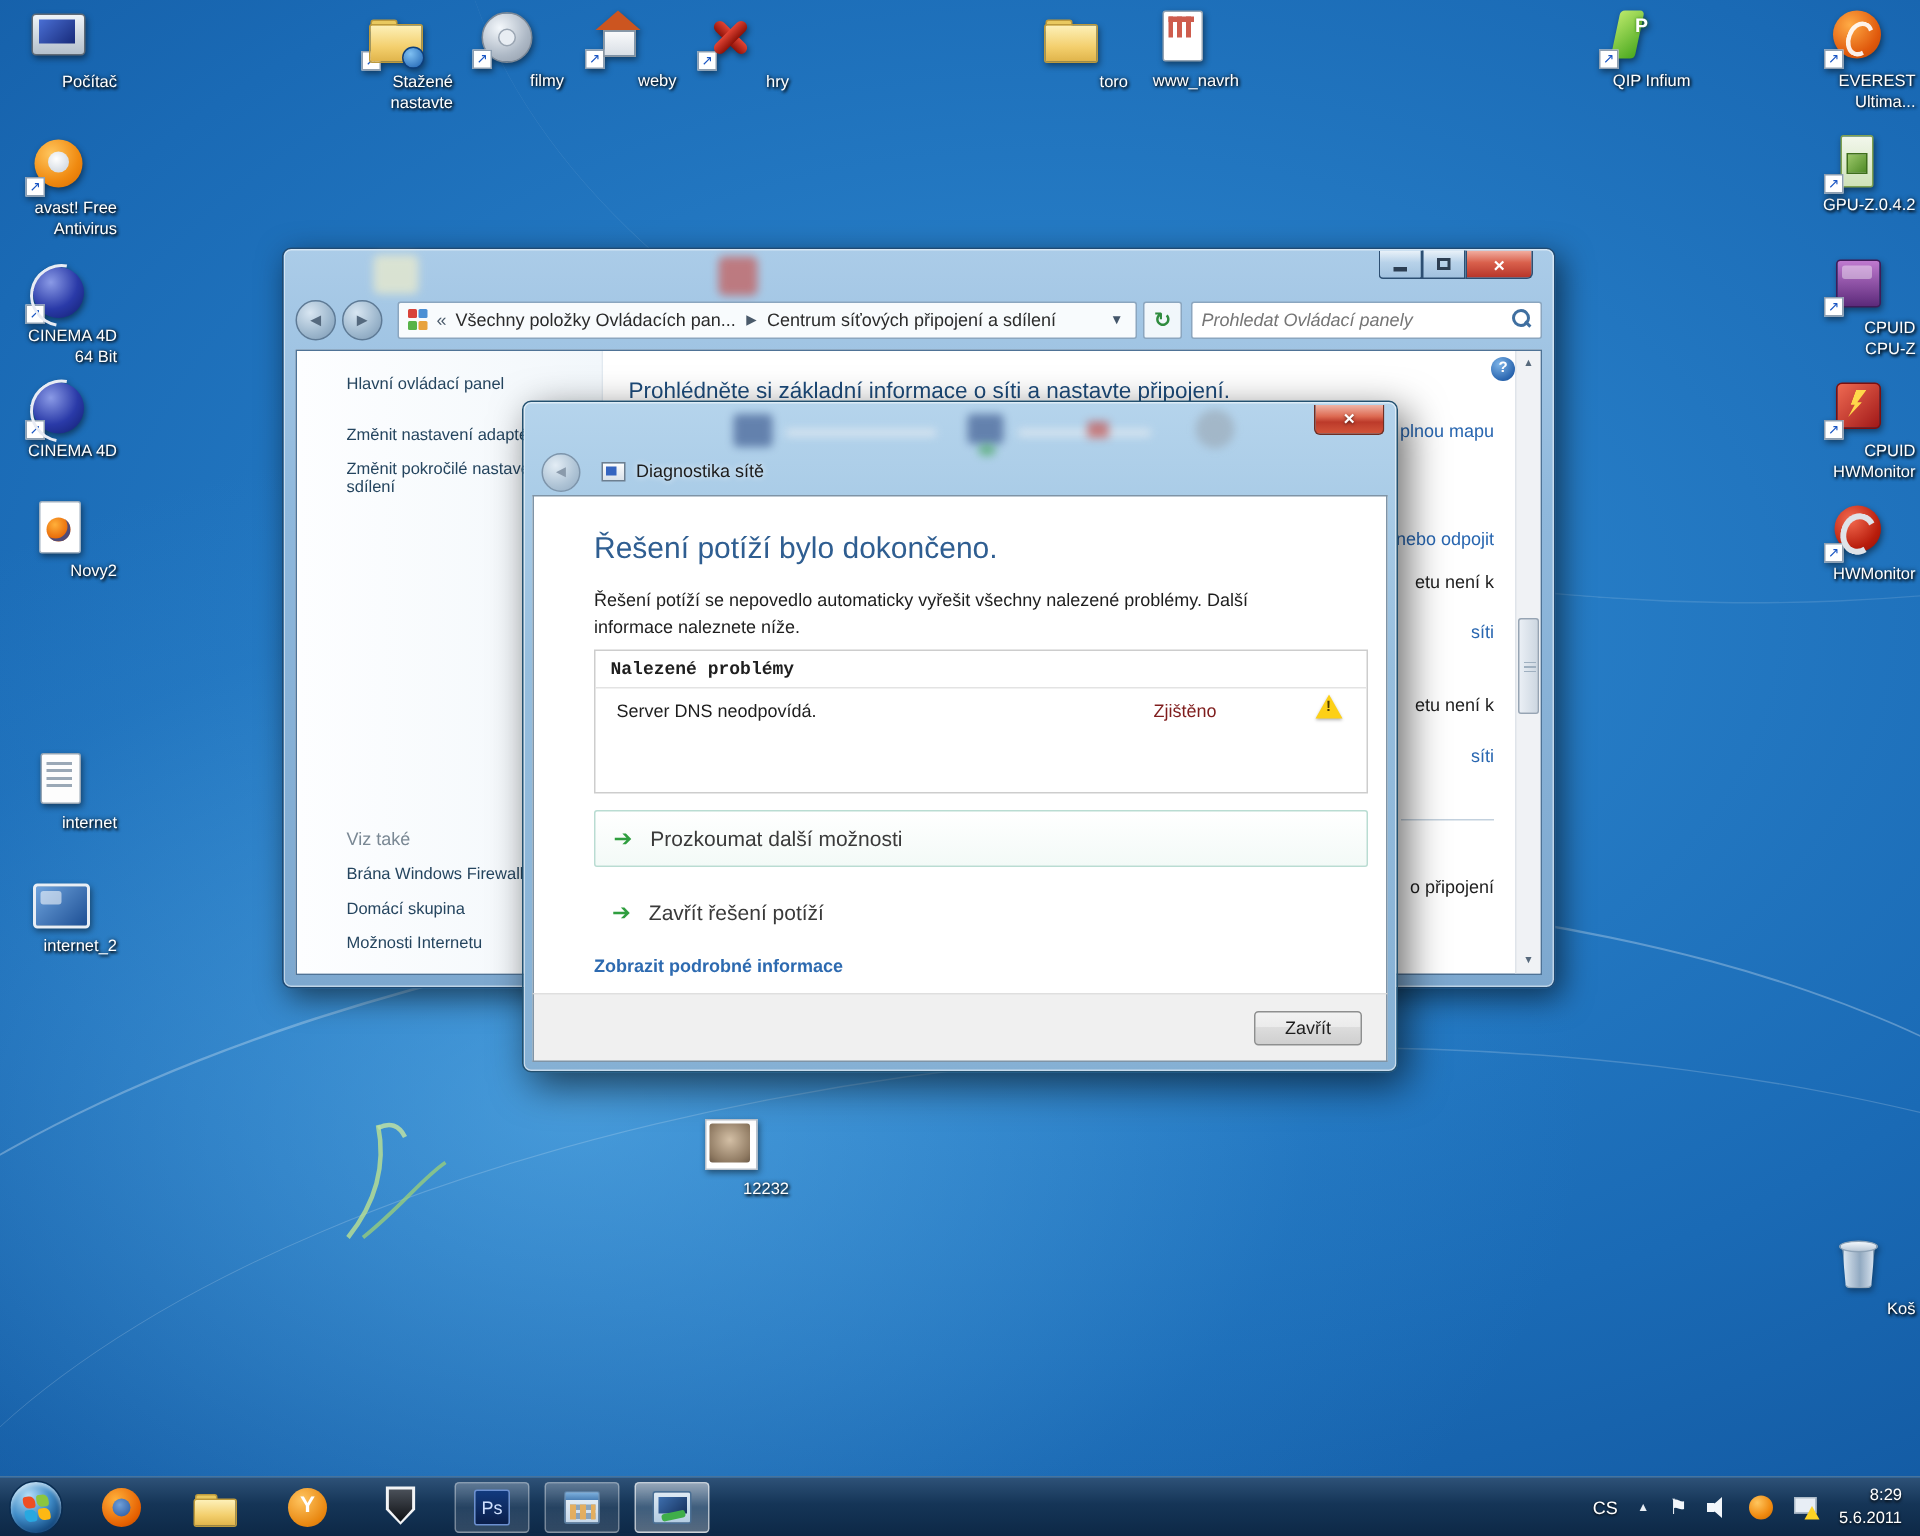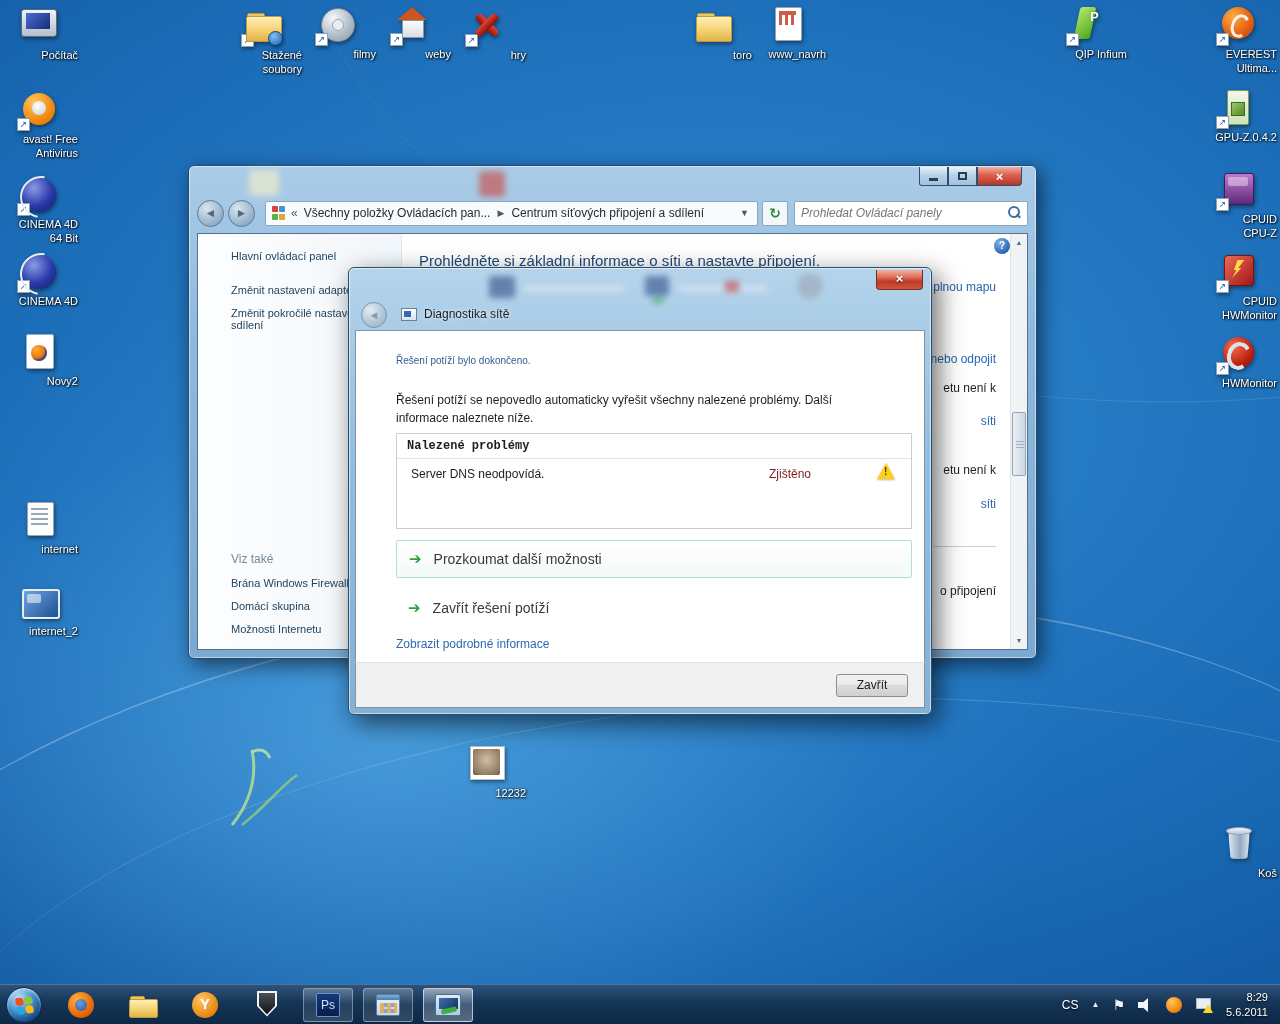--- a/index.html
+++ b/index.html
@@ -120,33 +120,33 @@
     border:1px solid #23506f; border-radius:6px;
     box-shadow:inset 0 0 0 1px rgba(255,255,255,.55), 6px 8px 26px rgba(0,0,0,.6); }
   .dlg-titlebar { position:absolute; left:0; top:0; right:0; height:62px; }
   .dlg-back { position:absolute; left:12px; top:34px; width:26px; height:26px; border-radius:50%; background:radial-gradient(circle at 35% 30%,#e3edf5,#aec3d5 60%,#92abc2); border:1px solid #7e95ab; color:#8a9aab; font-size:11px; text-align:center; line-height:24px; }
   .dlg-appico { position:absolute; left:52px; top:40px; width:16px; height:13px; background:linear-gradient(#fdfdfd,#d9e2ea); border:1px solid #6d7f90; }
   .dlg-appico::after { content:""; position:absolute; left:2px; top:2px; width:7px; height:6px; background:#3565c0; }
   .dlg-title { position:absolute; left:75px; top:39px; font-size:12px; color:#1c1c1c; text-shadow:0 0 4px rgba(255,255,255,.9); }
   .dlg-close { position:absolute; top:2px; right:8px; width:47px; height:20px; border:1px solid #6e2f24; border-top:none; border-radius:0 0 4px 4px; background:linear-gradient(#f0b4a6,#dd6a52 40%,#bc3a2a 60%,#d2543a); color:#fff; font-weight:bold; font-size:13px; text-align:center; line-height:18px; text-shadow:0 1px 2px rgba(0,0,0,.6); }
   .ghost { position:absolute; filter:blur(3px); opacity:.55; }
   .dlg-main { position:absolute; left:6px; right:6px; top:62px; height:334px; background:#fff; border:1px solid #7f94a6; border-bottom:none; }
-  .dlg-h1 { position:absolute; left:40px; top:24px; font-size:10px; color:#2f5e91; }
+  .dlg-h1 { position:absolute; left:40px; top:24px; font-size:20px; color:#2f5e91; }
   .dlg-p { position:absolute; left:40px; top:60px; width:492px; font-size:12px; color:#1e1e1e; line-height:1.5; }
   .problems { position:absolute; left:40px; top:102px; width:516px; height:96px; border:1px solid #cdcdcd; background:#fff; }
   .pb-head { padding:5px 10px; font-size:12px; font-weight:bold; color:#1e1e1e; border-bottom:1px solid #e3e3e3;font-family:Liberation Mono, monospace; }
   .pb-name { position:absolute; left:14px; top:33px; font-size:12px; color:#1e1e1e; }
   .pb-status { position:absolute; left:372px; top:33px; font-size:12px; color:#7f1d1d; }
   .warn { position:absolute; right:16px; top:29px; width:0; height:0; border-left:9px solid transparent; border-right:9px solid transparent; border-bottom:16px solid #fdd017; filter:drop-shadow(0 1px 1px rgba(0,0,0,.3)); }
   .warn::after { content:"!"; position:absolute; left:-2px; top:3px; font-size:10px; font-weight:bold; color:#4a3a00; }
   .opt1 { position:absolute; left:40px; top:209px; width:516px; height:38px; border:1px solid #b9dcd2; border-radius:2px; background:linear-gradient(#ffffff,#f3faf7); display:flex; align-items:center; padding-left:12px; cursor:pointer; }
   .opt2 { position:absolute; left:40px; top:261px; height:32px; display:flex; align-items:center; padding-left:12px; cursor:pointer; }
   .goarrow { color:#2f9e3f; font-size:15px; font-weight:bold; margin-right:12px; }
   .opt-label { font-size:14px; color:#3a3a3a; }
-  .dlg-link { position:absolute; left:40px; top:306px; font-size:12px; color:#2d6ab0; cursor:pointer; }
+  .dlg-link { position:absolute; left:40px; top:306px; font-size:12px; color:#2d6ab0; cursor:pointer;font-weight:bold; }
   .dlg-footer { position:absolute; left:6px; right:6px; bottom:6px; height:46px; background:#f0f0f0; border:1px solid #7f94a6; border-top:1px solid #dfdfdf; }
   .btn { position:absolute; right:16px; top:11px; width:72px; height:23px; border:1px solid #8e8f8f; border-radius:3px;
     background:linear-gradient(#f2f2f2,#ebebeb 45%,#dddddd 46%,#cfcfcf); font-size:12px; color:#1e1e1e; text-align:center; line-height:21px; cursor:pointer; }
 
   
   #taskbar { position:absolute; left:0; bottom:0; width:1280px; height:40px;
     background:linear-gradient(#3d6document,#0d2846);
     background:linear-gradient(#2e5278,#153557 45%,#0d2846);
     border-top:1px solid #47749e; display:flex; align-items:center; z-index:50; }
   .orb { width:36px; height:36px; margin:0 8px 0 6px; border-radius:50%; position:relative;
@@ -235,21 +235,21 @@
 <div class="dicon" style="left:0px;top:582px">
   <div class="art a-imgfile"></div>
   <div class="lbl">internet_2</div>
 </div>
 <div class="dicon" style="left:224px;top:6px">
   <div class="art a-folder a-dl">
       <span class="bdl"></span>
       <span class="sc"></span>
     </div>
   <div class="lbl">Stažené
-soubory</div>
+nastavte</div>
 </div>
 <div class="dicon" style="left:298px;top:5px">
   <div class="art a-cd">
       <span class="sc"></span>
     </div>
   <div class="lbl">filmy</div>
 </div>
 <div class="dicon" style="left:373px;top:5px">
   <div class="art a-house">
       <span class="sc"></span>

